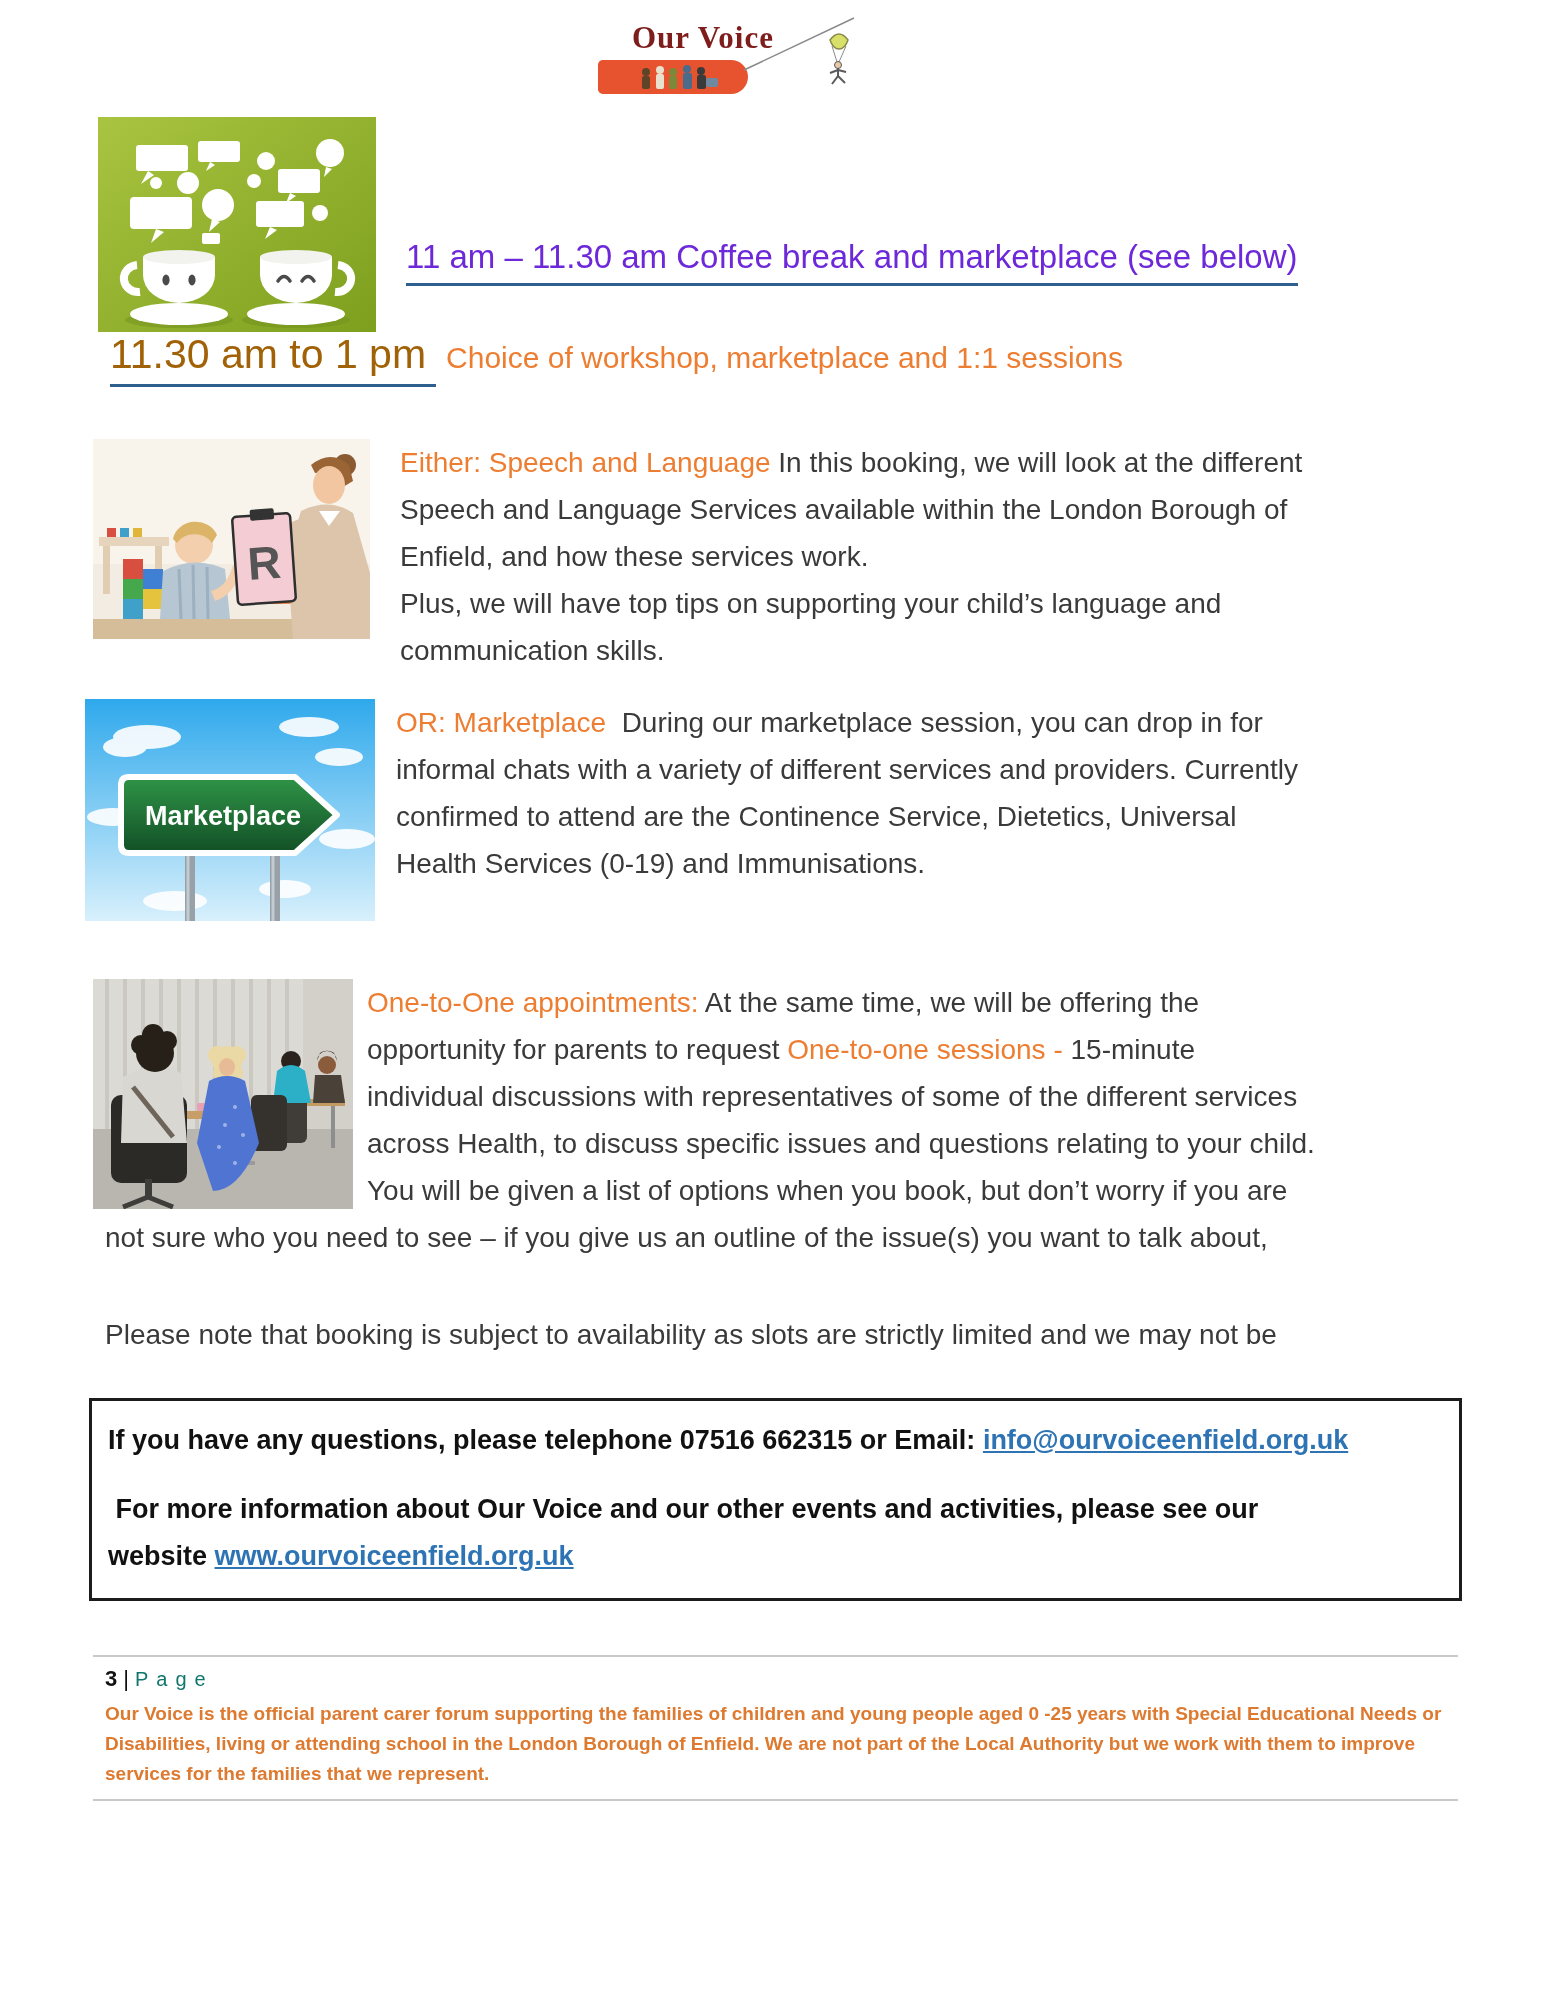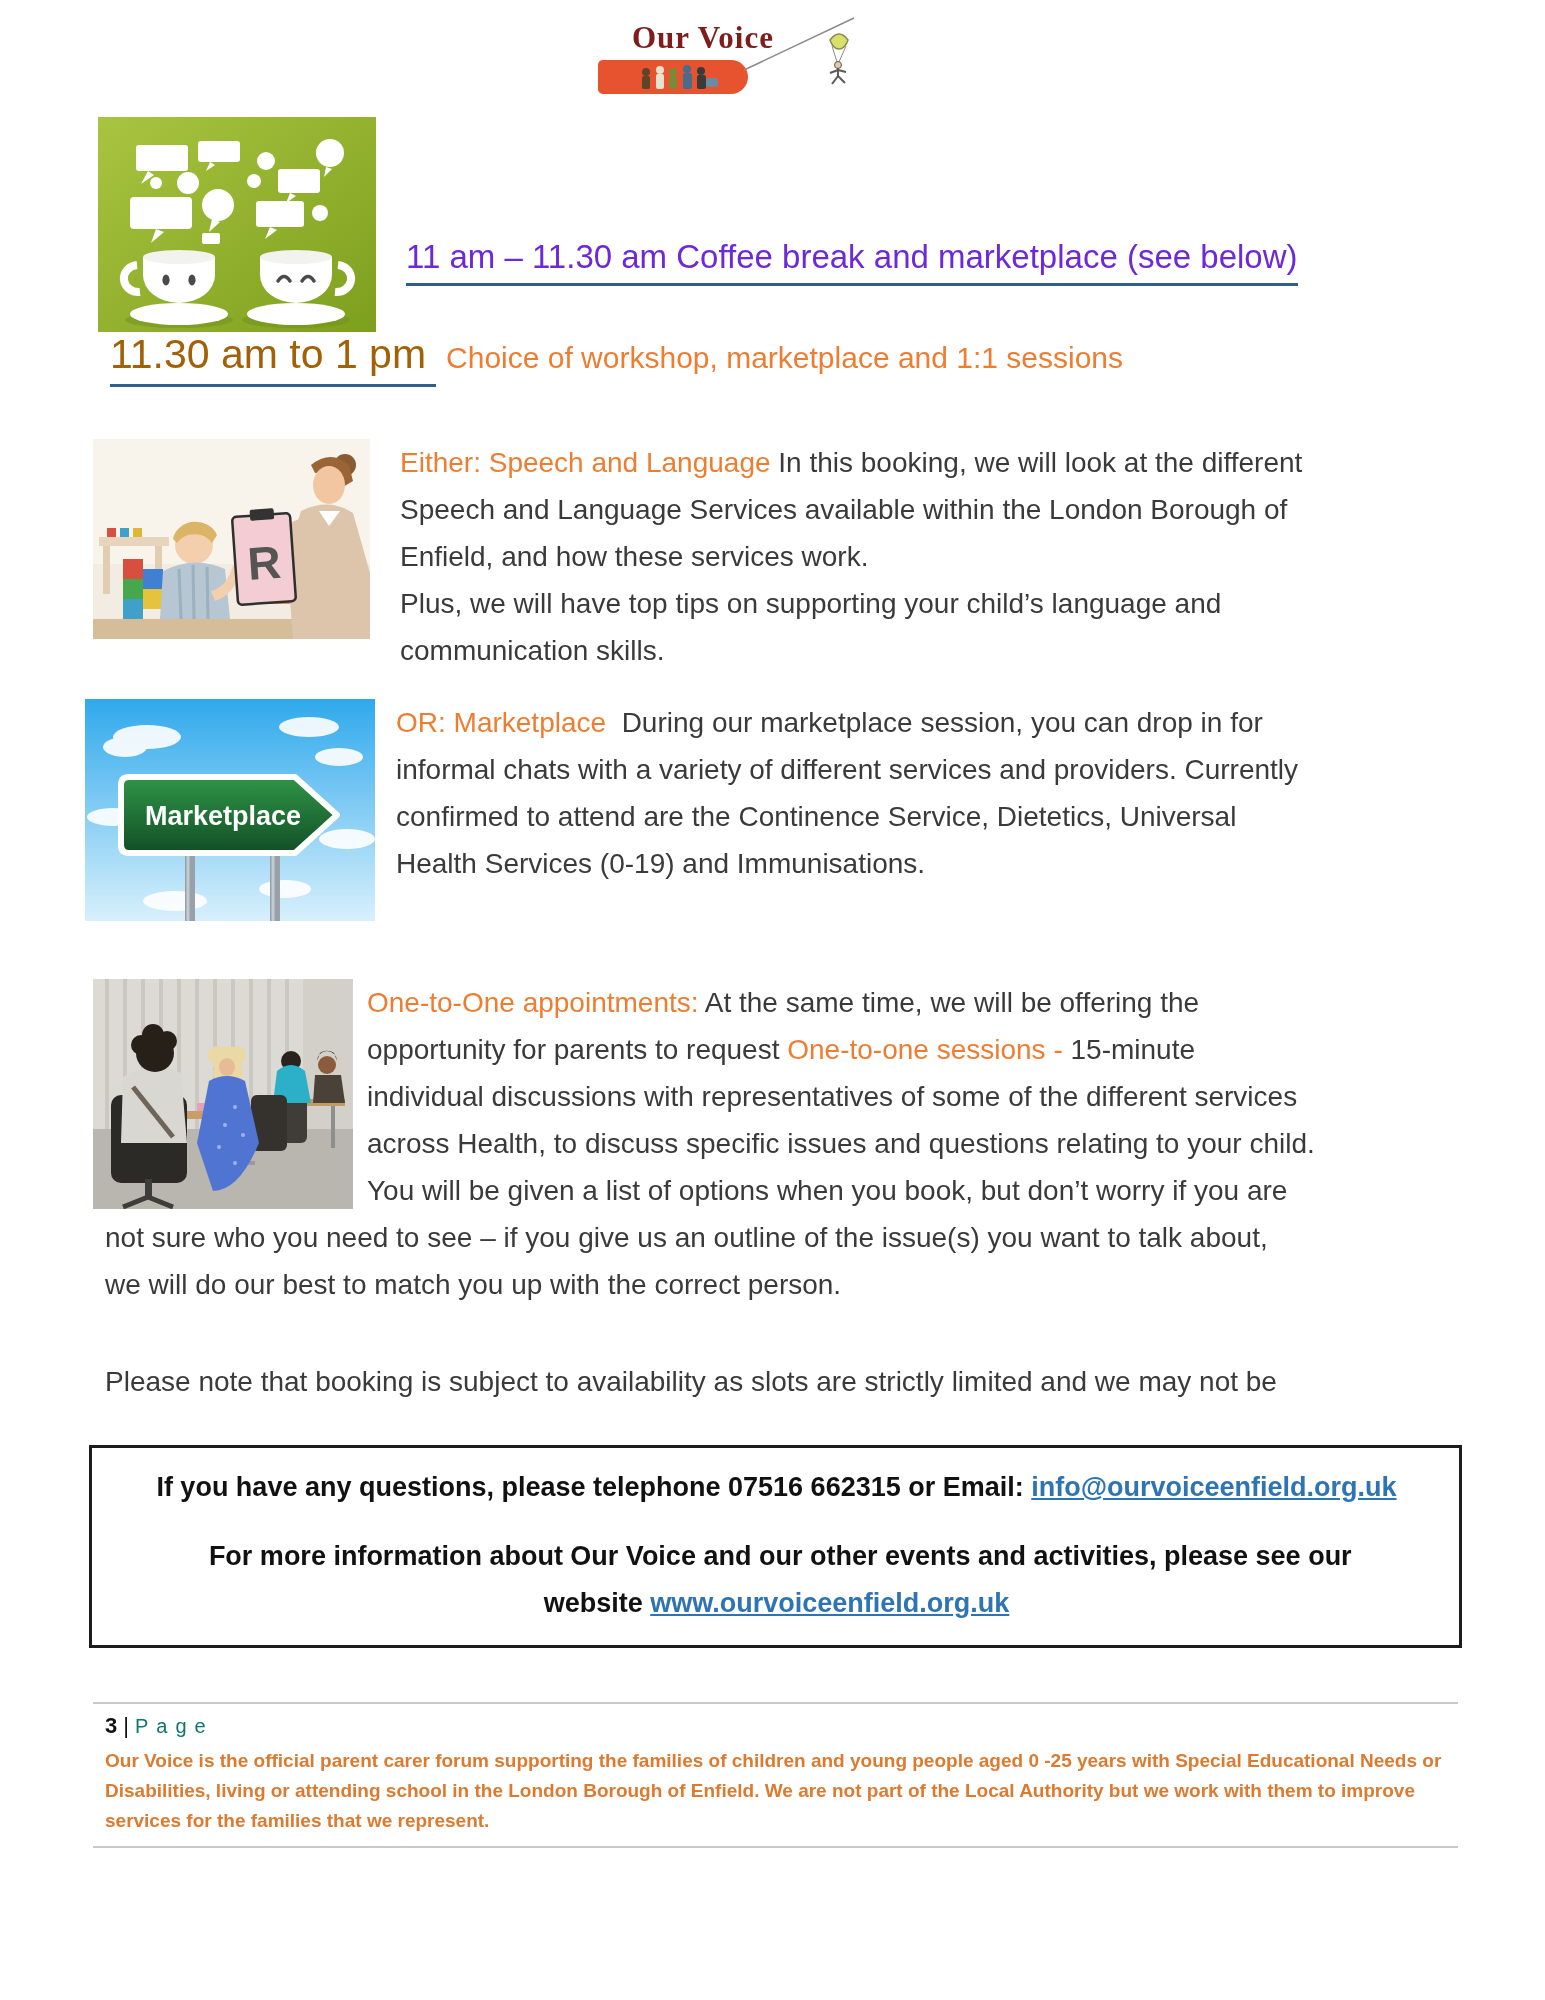--- a/index.html
+++ b/index.html
@@ -50,21 +50,21 @@
   .oto{margin:58px 87px 0 105px;}
   .oto .photo{float:left;width:260px;height:230px;margin:0 14px 0 -12px;}
   .fullpara{margin:50px 87px 0 105px;}
   
   .contact-box{
     margin:40px 0 0 89px;width:1373px;
     border:3px solid #1c1c1c;
     padding:16px 14px 18px 16px;
     box-sizing:border-box;
   }
-  .contact-box .line{font-weight:bold;color:#111111;font-size:27px;text-align:center;}
+  .contact-box .line{font-weight:bold;color:#111111;font-size:27px;}
   .contact-box .gap{height:22px;}
   a.doc-link{color:#2E74B5;text-decoration:underline;font-weight:bold;}
   
   .footer{margin:54px 87px 0 93px;}
   .rule{border-top:2px solid #C9C9C9;height:0;}
   .pageno{margin:8px 0 0 12px;font-size:22px;line-height:28px;}
   .pageno .num{font-weight:bold;color:#111;}
   .pageno .bar{color:#111;margin:0 6px;}
   .pageno .lbl{color:#0f766e;letter-spacing:8px;font-size:20px;}
   .about{
@@ -320,21 +320,20 @@
       <circle cx="74" cy="62" r="10" fill="#262019"></circle>
       <circle cx="60" cy="56" r="11" fill="#262019"></circle>
       <circle cx="62" cy="74" r="19" fill="#262019"></circle>
     </svg>
     <div class="line"><span class="lead">One-to-One appointments:</span><span> At the same time, we will be offering the</span></div>
     <div class="line"><span>opportunity for parents to request </span><span class="lead">One-to-one sessions - </span><span>15-minute</span></div>
     <div class="line">individual discussions with representatives of some of the different services</div>
     <div class="line">across Health, to discuss specific issues and questions relating to your child.</div>
     <div class="line">You will be given a list of options when you book, but don’t worry if you are</div>
     <div class="line">not sure who you need to see – if you give us an outline of the issue(s) you want to talk about,</div>
-    <div class="line">we will do our best to match you up with the correct person.</div>
   </div>
 
   <div class="fullpara">
     <div class="line">Please note that booking is subject to availability as slots are strictly limited and we may not be</div>
   </div>
 
   <div class="contact-box">
     <div class="line"><span>If you have any questions, please telephone 07516 662315 or Email: </span><a class="doc-link" href="#">info@ourvoiceenfield.org.uk</a></div>
     <div class="gap"></div>
     <div class="line"> For more information about Our Voice and our other events and activities, please see our</div>

